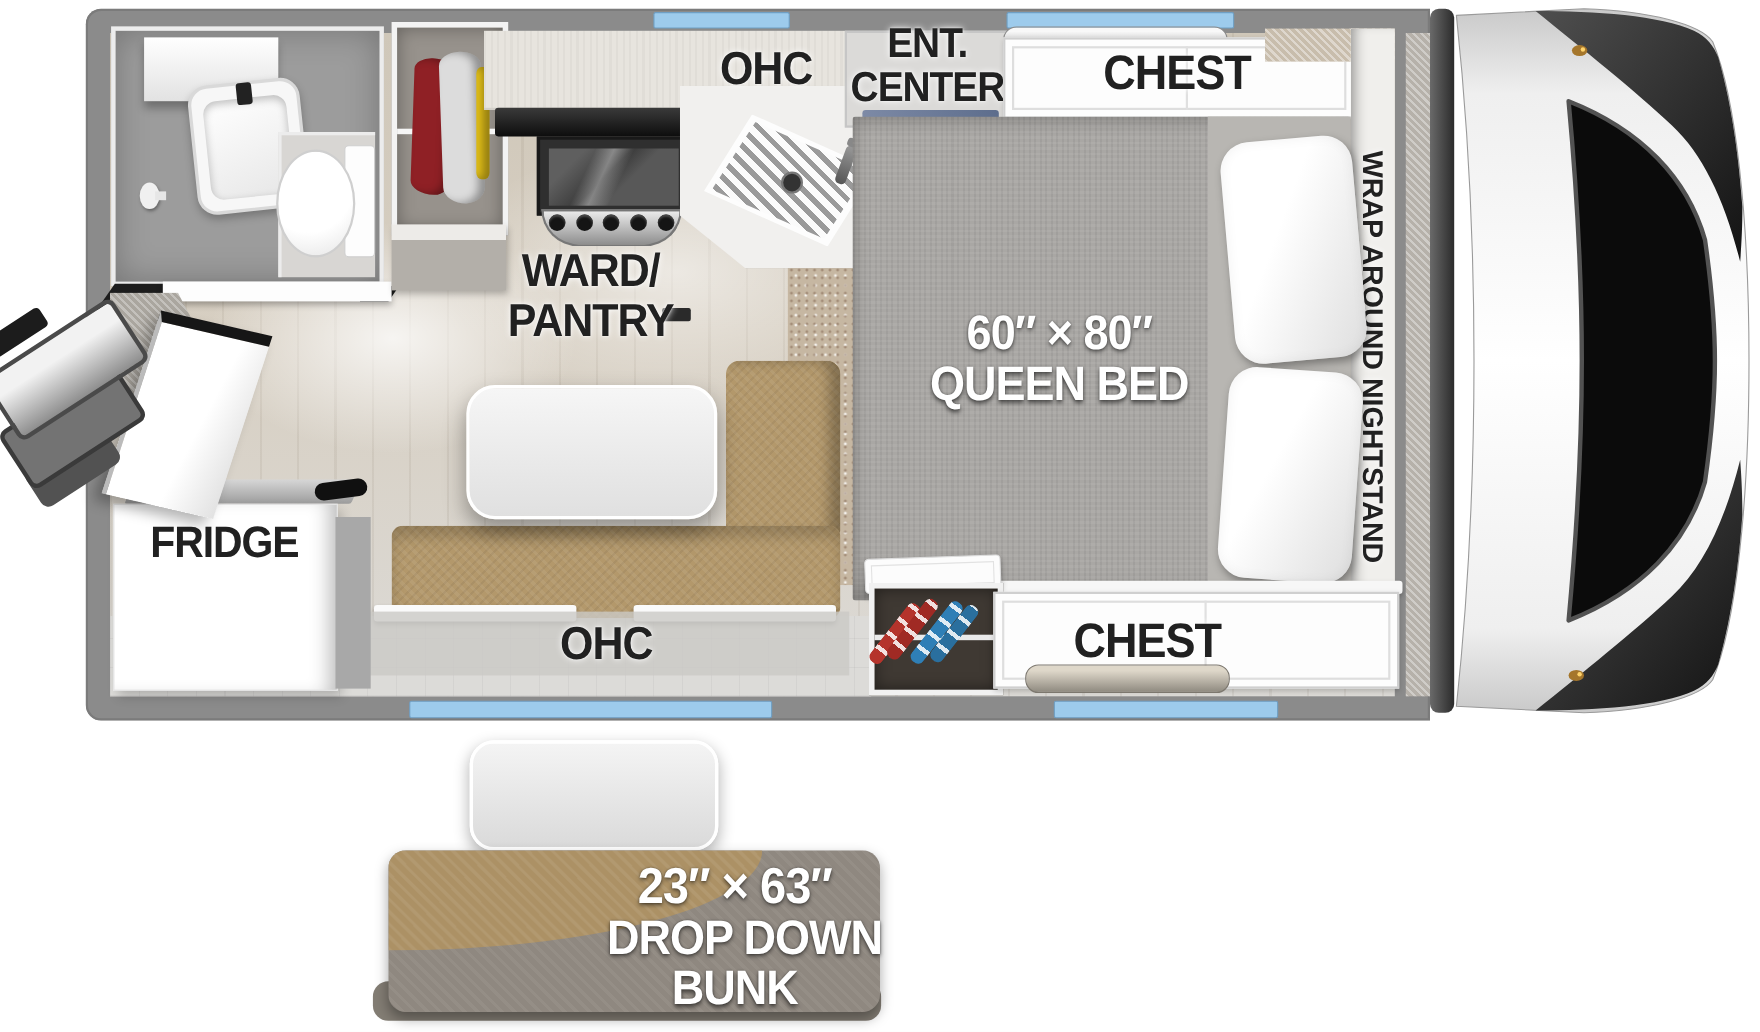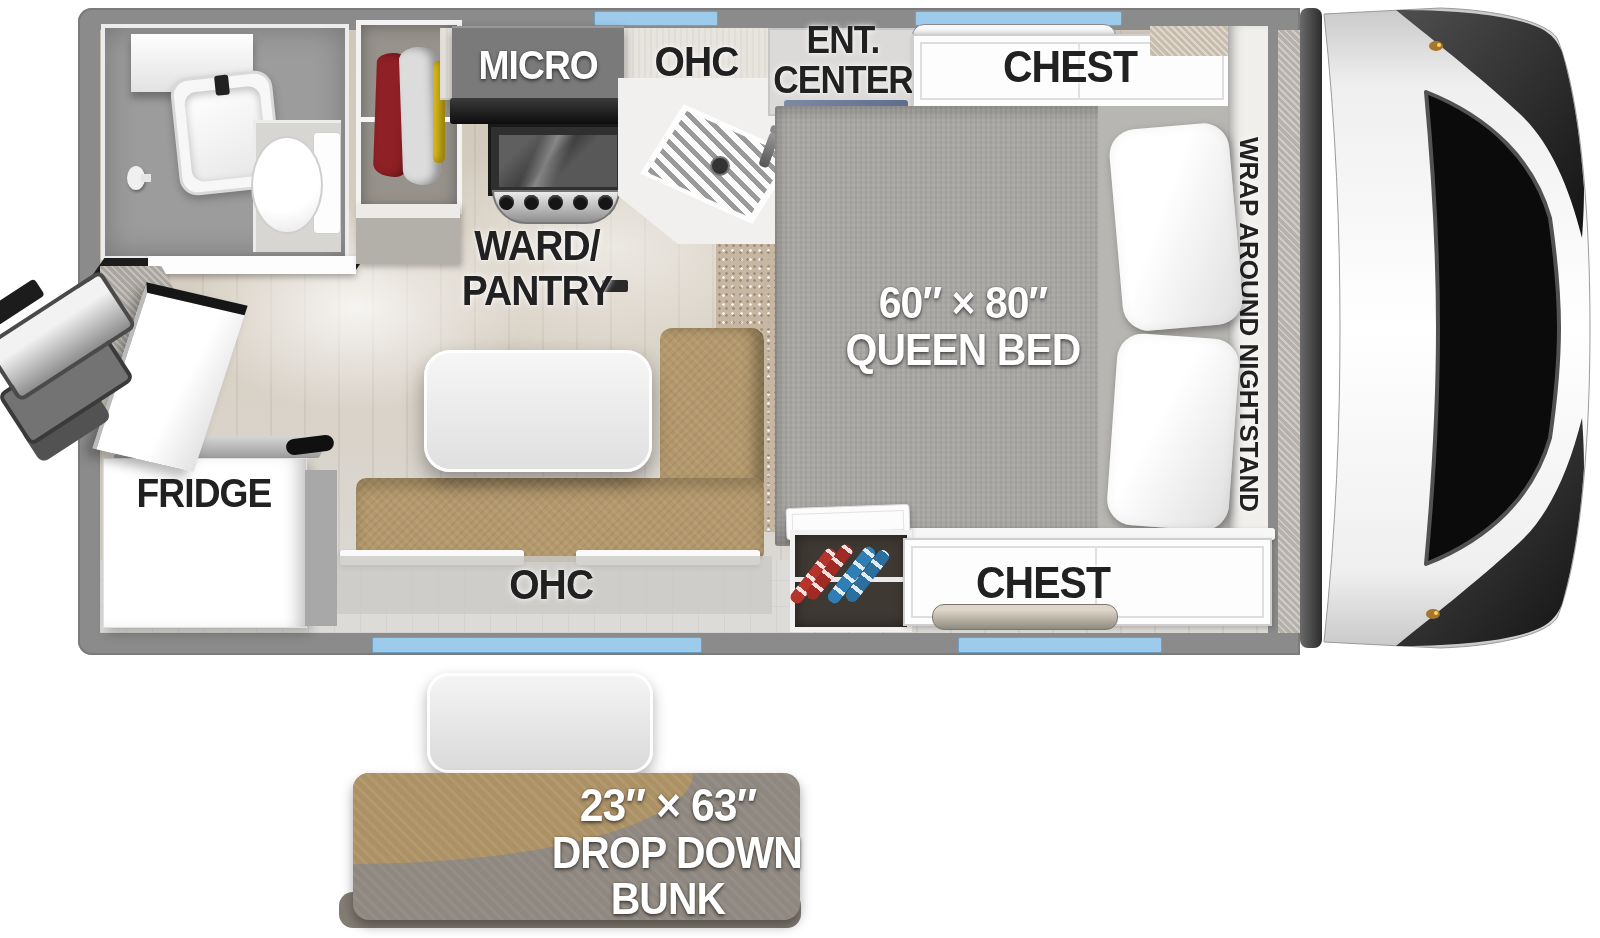--- a/index.html
+++ b/index.html
@@ -237,23 +237,20 @@
 
   <div class="ab ward">
     <div class="ab wrod"></div>
     <div class="ab cl cl-red"></div>
     <div class="ab cl cl-gray"></div>
     <div class="ab cl cl-yel"></div>
   </div>
   <div class="ab wcab"></div>
 
   <div class="ab kitband"></div>
-  <div class="ab micro">
-    <span class="lb lw l-micro">MICRO</span>
-  </div>
   <div class="ab hood"></div>
   <div class="ab range">
     <div class="ab range-win"></div>
   </div>
   <div class="ab burners">
     <div class="knob"></div>
     <div class="knob"></div>
     <div class="knob"></div>
     <div class="knob"></div>
     <div class="knob"></div>

